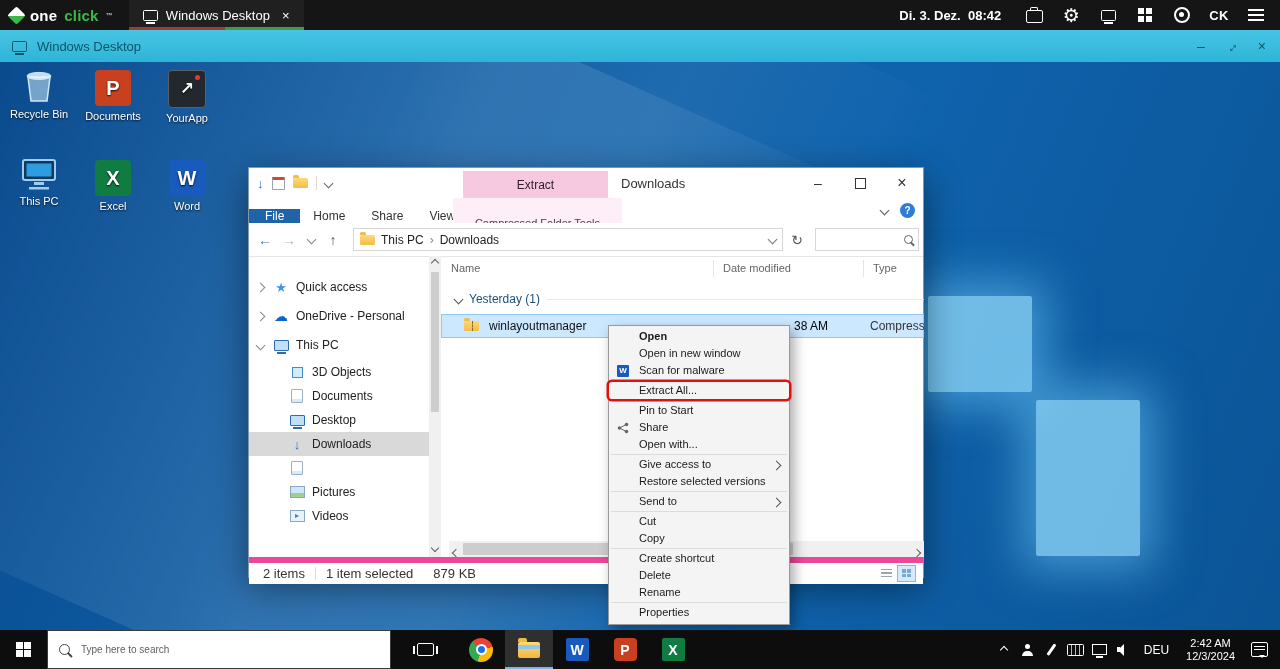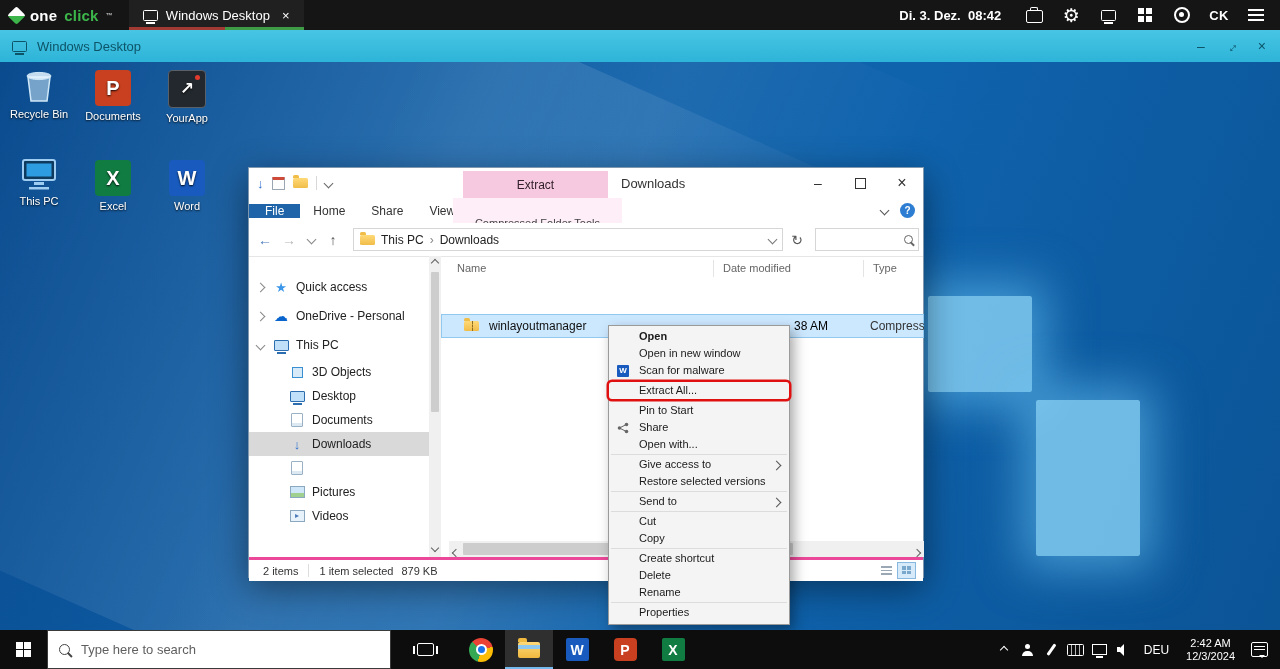--- a/index.html
+++ b/index.html
@@ -76,21 +76,21 @@
   .ic-minwin{width:11px;height:9px;border:1px solid #9aa6b2;border-top:3px solid #d04a3a;border-radius:1px;background:#fff}
   .fold{width:15px;height:10px;background:linear-gradient(#ffd978,#f1bd49);border-radius:1.5px;position:relative;display:inline-block}
   .fold:before{content:"";position:absolute;top:-3px;left:0;width:6px;height:3px;background:#f1bd49;border-radius:1.5px 1.5px 0 0}
   .zip:after{content:"";position:absolute;left:50%;top:0;bottom:0;border-left:1.5px dashed #8a6d1f}
   .ctx-tab-head{position:absolute;left:214px;top:3px;width:145px;height:27px;background:var(--contextual_pink);
                 display:flex;align-items:center;justify-content:center;font-size:12px;color:#33202b;cursor:pointer}
   .ew-doctitle{position:absolute;left:372px;top:0;height:30px;display:flex;align-items:center;font-size:13px;color:#333}
   .winbtn{position:absolute;top:0;width:42px;height:30px;display:flex;align-items:center;justify-content:center;color:#333;font-size:14px;cursor:pointer}
   .ic-maxbox{width:9px;height:9px;border:1.4px solid #333}
   
-  .ew-tabs{position:absolute;left:0;top:30px;right:0;height:25px;background:#fff;border-bottom:1px solid #dfdfdf;display:flex;align-items:center;font-size:12px}
+  .ew-tabs{position:absolute;left:0;top:30px;right:0;height:25px;background:#fff;border-bottom:1px solid #dfdfdf;display:flex;align-items:flex-end;font-size:12px}
   .rtab{display:flex;align-items:center;justify-content:center;padding:0 13px;color:#333;cursor:pointer}
   .rtab.file{background:var(--file_tab_blue);color:#fff;padding:0 16px}
   .rtab.ctx{position:absolute;left:204px;top:0;width:145px;height:25px;background:#fdeef7;font-size:11px;color:#444;padding:12px;display:flex;align-items:center;justify-content:center}
   .ribbon-right{position:absolute;right:8px;top:0;height:25px;display:flex;align-items:center;gap:12px}
   .help-ic{width:15px;height:15px;border-radius:50%;background:#2d7dd2;color:#fff;font-size:10px;font-weight:bold;display:flex;align-items:center;justify-content:center}
   .help-ic:after{content:"?"}
   
   .ew-addr{position:absolute;left:0;top:55px;right:0;height:33px;background:#fff;border-bottom:1px solid #e6e6e6}
   .nav-ic{position:absolute;top:0;height:33px;display:flex;align-items:center;justify-content:center;width:20px;font-size:14px;cursor:pointer}
   .addr-box{position:absolute;left:104px;top:5px;width:430px;height:23px;border:1px solid #d6d6d6;display:flex;align-items:center;gap:6px;padding:0 6px;box-sizing:border-box}
@@ -129,21 +129,21 @@
   .grp .rule{flex:1;height:1px;background:#e9e9e9}
   .grp .chev{color:#555}
   .filerow{position:absolute;left:0;top:58px;width:483px;height:24px;background:var(--selection);border:1px solid #90c8f0;box-sizing:border-box;display:flex;align-items:center;cursor:pointer}
   .filerow .fold{margin-left:22px}
   .frname{margin-left:10px;color:#111}
   .frdate{position:absolute;left:352px;color:#000000}
   .frtype{position:absolute;left:428px;width:54px;overflow:hidden;white-space:nowrap;color:#333}
   .hscroll{position:absolute;left:200px;top:373px;width:475px;height:16px;background:#f0f0f0}
   .hthumb{position:absolute;left:14px;top:2px;height:12px;width:330px;background:#cdcdcd;border-radius:1px}
   .hscroll .scr-arr{position:absolute;top:5px}
-  .ew-status{position:absolute;left:0;top:389px;right:0;height:21px;background:#fff;border-top:3px solid #ec4899;display:flex;align-items:center;font-size:11px;color:#333}
+  .ew-status{position:absolute;left:0;top:389px;right:0;height:21px;background:#fff;border-top:6px solid #ec4899;display:flex;align-items:center;font-size:13px;color:#333}
   .st-sep{width:1px;height:13px;background:#ddd;margin:0 10px}
   .sview{position:absolute;right:8px;top:3px;display:flex;gap:3px}
   .sv{width:17px;height:15px;display:flex;align-items:center;justify-content:center;cursor:pointer}
   .sv1{width:11px;height:9px;background:repeating-linear-gradient(#9aa8b6 0 1.5px,transparent 1.5px 3.5px)}
   .sv.on{background:#d6eaf9;outline:1px solid #88b8e0}
   .sv2{width:10px;height:9px;display:grid;grid-template-columns:4px 4px;grid-template-rows:3.5px 3.5px;gap:1px}
   .sv2 i{background:#7aa8cc}
   
   .ctxmenu{position:absolute;left:608px;top:263px;width:182px;background:#f4f4f4;border:1px solid #9a9a9a;
            box-shadow:4px 5px 12px rgba(0,0,0,.35);padding:2px 0 3px;z-index:40;font-size:11px;color:#1a1a1a;box-sizing:border-box}
@@ -158,21 +158,21 @@
   .cmi.hl{box-shadow:0 0 0 2.5px var(--annotation_red);border-radius:3px;background:#f4f4f4;z-index:2}
   
   .taskbar{position:absolute;left:0;top:630px;width:1280px;height:39px;background:#0d0d0d;display:flex;align-items:stretch;z-index:90;color:#fff}
   .tkb{display:flex;align-items:center;justify-content:center;cursor:pointer}
   .start{width:47px}
   .winlogo{display:grid;grid-template-columns:7px 7px;grid-template-rows:7px 7px;gap:1.6px}
   .winlogo i{background:#fff}
   .tb-search{width:344px;background:#fff;display:flex;align-items:center;gap:9px;padding:0 11px;box-sizing:border-box;border:1px solid #3a3a3a}
   .tb-search .mag{width:9px;height:9px;border-color:#444;margin:0}
   .tb-search .mag:after{background:#444;width:6px;left:7px;top:9px}
-  .tb-search input{border:none;font-size:13px;color:#6d28d9;width:270px;background:transparent}
+  .tb-search input{border:none;font-size:10px;color:#6d28d9;width:270px;background:transparent}
   .tb-search input::placeholder{color:#5f5f5f}
   .appbtn{width:48px;position:relative}
   .appbtn.active{background:rgba(255,255,255,.14);box-shadow:inset 0 -2px 0 #76b9ed}
   .tv{width:15px;height:11px;border:1.6px solid #fff;border-radius:2px;position:relative}
   .tv:before,.tv:after{content:"";position:absolute;top:1.5px;width:2px;height:8px;background:#fff}
   .tv:before{left:-5px} .tv:after{right:-5px}
   .tb-folder{width:22px;height:16px;background:linear-gradient(#ffd978,#f0b93f);border-radius:2px;position:relative}
   .tb-folder:before{content:"";position:absolute;top:-4px;left:0;width:9px;height:4px;background:#f0b93f;border-radius:2px 2px 0 0}
   .tb-folder:after{content:"";position:absolute;left:0;right:0;top:3px;height:4px;background:#8ec8ee}
   .office{width:23px;height:23px;border-radius:2px;display:flex;align-items:center;justify-content:center;font-weight:bold;font-size:14px;color:#fff}
@@ -363,29 +363,29 @@
           <span>This PC</span>
         </div>
       <div class="sb-item">
           <span class="sbi">
             <span class="ic-cube"></span>
           </span>
           <span>3D Objects</span>
         </div>
       <div class="sb-item">
           <span class="sbi">
+            <span class="ic-page"></span>
+          </span>
+          <span>Documents</span>
+        </div>
+      <div class="sb-item">
+          <span class="sbi">
             <span class="ic-mon2"></span>
           </span>
           <span>Desktop</span>
-        </div>
-      <div class="sb-item">
-          <span class="sbi">
-            <span class="ic-page"></span>
-          </span>
-          <span>Documents</span>
         </div>
       <div class="sb-item sel">
           <span class="sbi g-dl"></span>
           <span>Downloads</span>
         </div>
       <div class="sb-item">
           <span class="sbi">
             <span class="ic-page"></span>
           </span>
           <span></span>
@@ -405,45 +405,50 @@
     </div>
 
     <div class="vscroll">
       <span class="scr-arr chev cv-u" style="width:5px;height:5px"></span>
       <span class="vthumb"></span>
       <span class="scr-arr down chev cv-d" style="width:5px;height:5px"></span>
     </div>
 
     <div class="ew-list">
       <div class="col-head">
-        <span style="left:16px">Name</span>
+        <span style="left:10px">Name</span>
         <span style="left:282px">Date modified</span>
         <span style="left:432px">Type</span>
         <i style="left:272px"></i>
         <i style="left:422px"></i>
+      </div>
+      <div class="grp" style="left:14px;top:36px">
+        <span class="chev cv-d"></span>
+        <span>Yesterday (1)</span>
+        <span class="rule"></span>
       </div>
       <div class="filerow">
         <span class="fold zip"></span>
         <span class="frname">winlayoutmanager</span>
         <span class="frdate">38 AM</span>
         <span class="frtype">Compressed</span>
       </div>
     </div>
 
     <div class="hscroll">
       <span class="scr-arr chev cv-l" style="left:4px;width:5px;height:5px"></span>
       <span class="hthumb"></span>
       <span class="scr-arr chev cv-r" style="right:4px;width:5px;height:5px"></span>
     </div>
 
     <div class="ew-status">
       <span style="margin-left:14px">2 items</span>
       <span class="st-sep"></span>
       <span>1 item selected</span>
-      <span style="margin-left:8px">879 KB</span>
+      <span style="margin-left:20px">879 KB</span>
       <span class="sview">
         <span class="sv">
             <span class="sv1"></span>
           </span>
         <span class="sv on">
             <span class="sv2">
               <i></i>
               <i></i>
               <i></i>
               <i></i>

